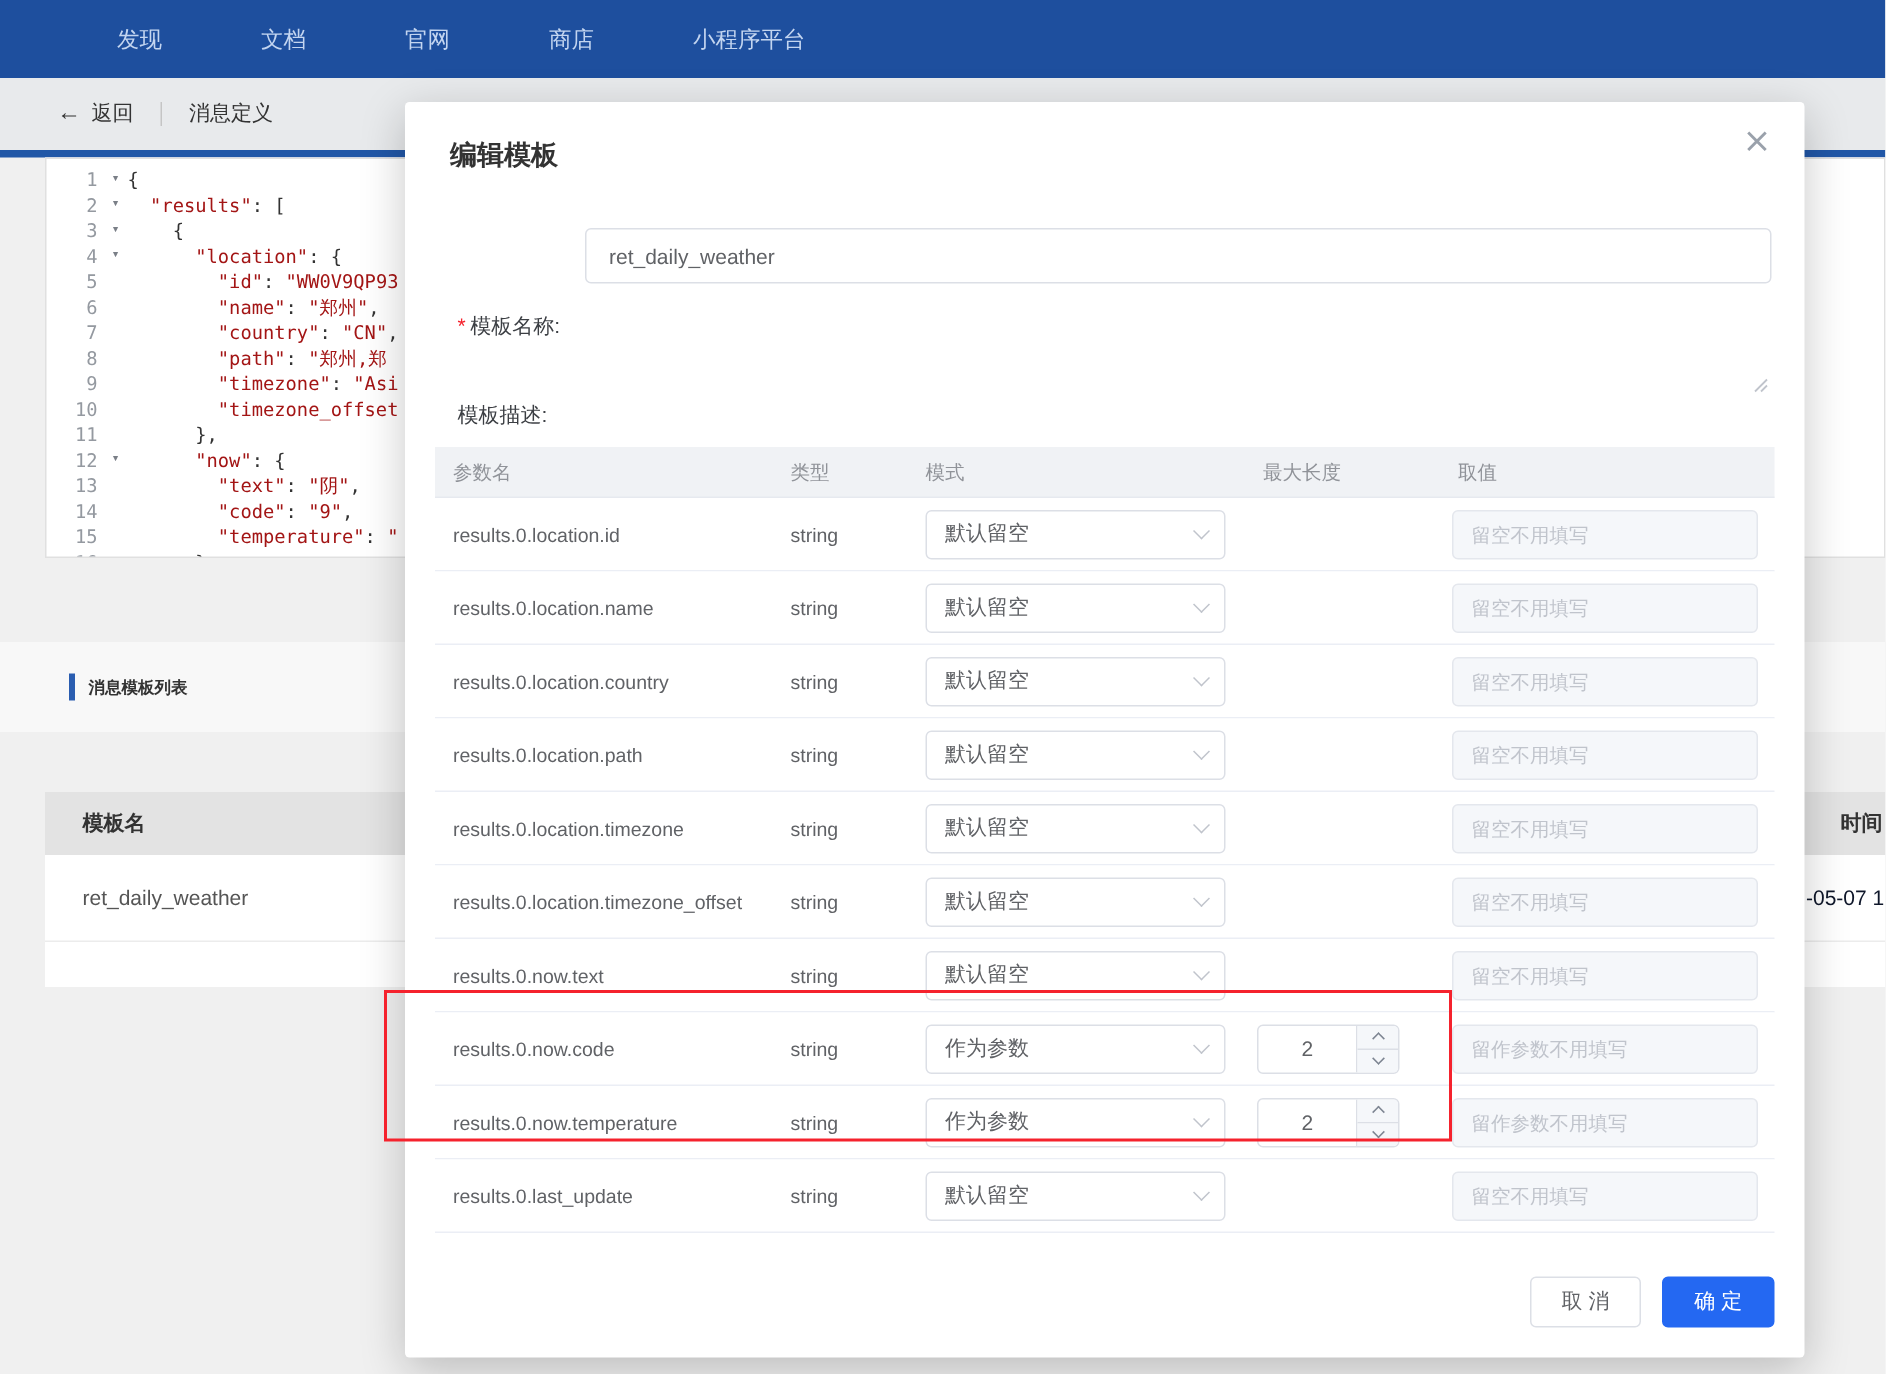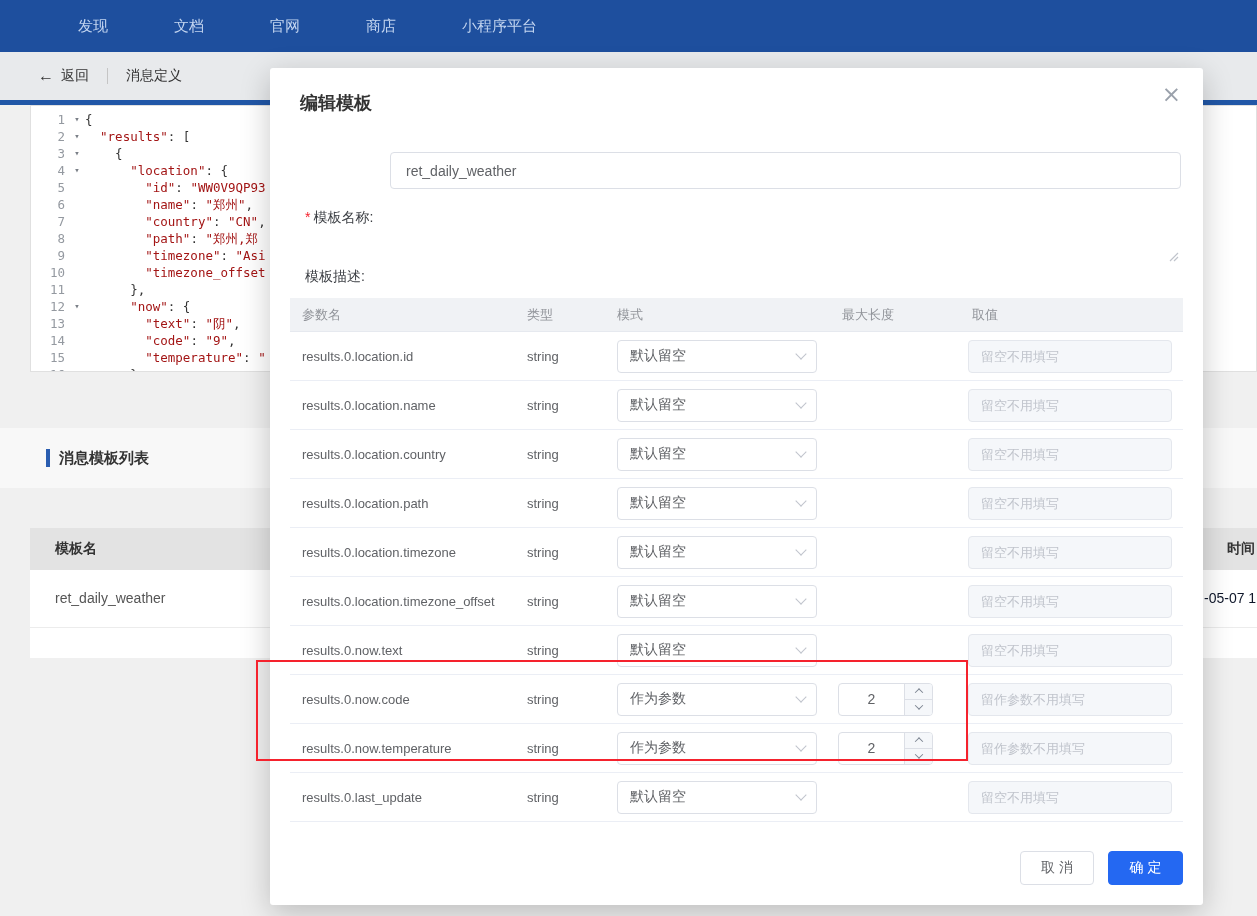--- a/index.html
+++ b/index.html
@@ -24,21 +24,21 @@
   .editor { position:absolute; left:30px; top:105px; width:1227px; height:267px; background:#fff; border:1px solid #e0e0e0; overflow:hidden; padding-top:5px; font-family:"DejaVu Sans Mono","Liberation Mono",monospace; font-size:12.5px; line-height:17px; color:#333; z-index:1; }
   .eline { display:flex; white-space:pre; }
   .lnum { width:38px; text-align:right; color:#9499a0; flex:none; padding-right:4px; }
   .fold { width:16px; text-align:center; color:#7a7f87; font-size:9px; flex:none; line-height:17px; }
   .code { flex:1; }
   .str { color:#a31515; }
 
   
   .section-strip { position:absolute; left:0; top:428px; width:100%; height:60px; background:#f8f8f8; display:flex; align-items:center; padding-left:46px; z-index:1; }
   .accent { width:4px; height:18px; background:#2a5db0; margin-right:9px; flex:none; }
-  .section-title { font-size:15px; font-weight:700; color:#333; }
+  .section-title { font-size:11px; font-weight:700; color:#333; }
 
   
   .bg-card { position:absolute; left:30px; top:528px; width:1227px; height:130px; background:#fff; z-index:1; }
   .bg-thead { height:42px; background:#e3e3e3; position:relative; }
   .bg-th-name { position:absolute; left:25px; top:12px; font-size:14px; font-weight:700; color:#333; }
   .bg-th-time { position:absolute; left:1197px; top:12px; font-size:14px; font-weight:700; color:#333; white-space:nowrap; }
   .bg-trow { height:58px; position:relative; border-bottom:1px solid #ececec; background:#fff; }
   .bg-td-name { position:absolute; left:25px; top:20px; font-size:14px; color:#555; }
   .bg-td-time { position:absolute; left:1174px; top:20px; font-size:14px; color:#0f172a; white-space:nowrap; }
 

